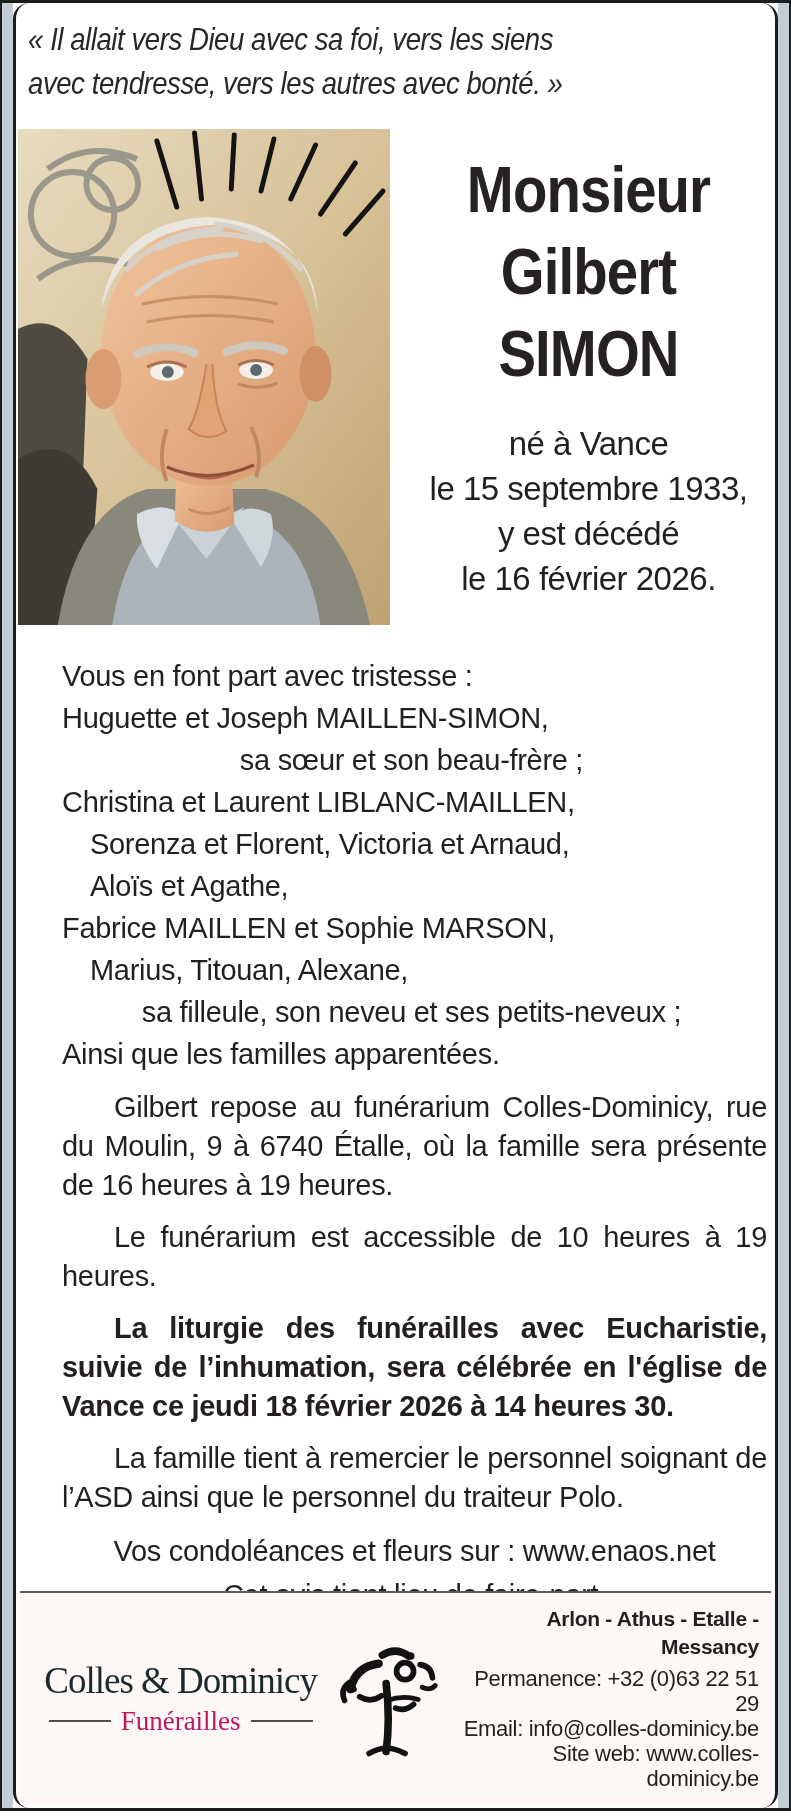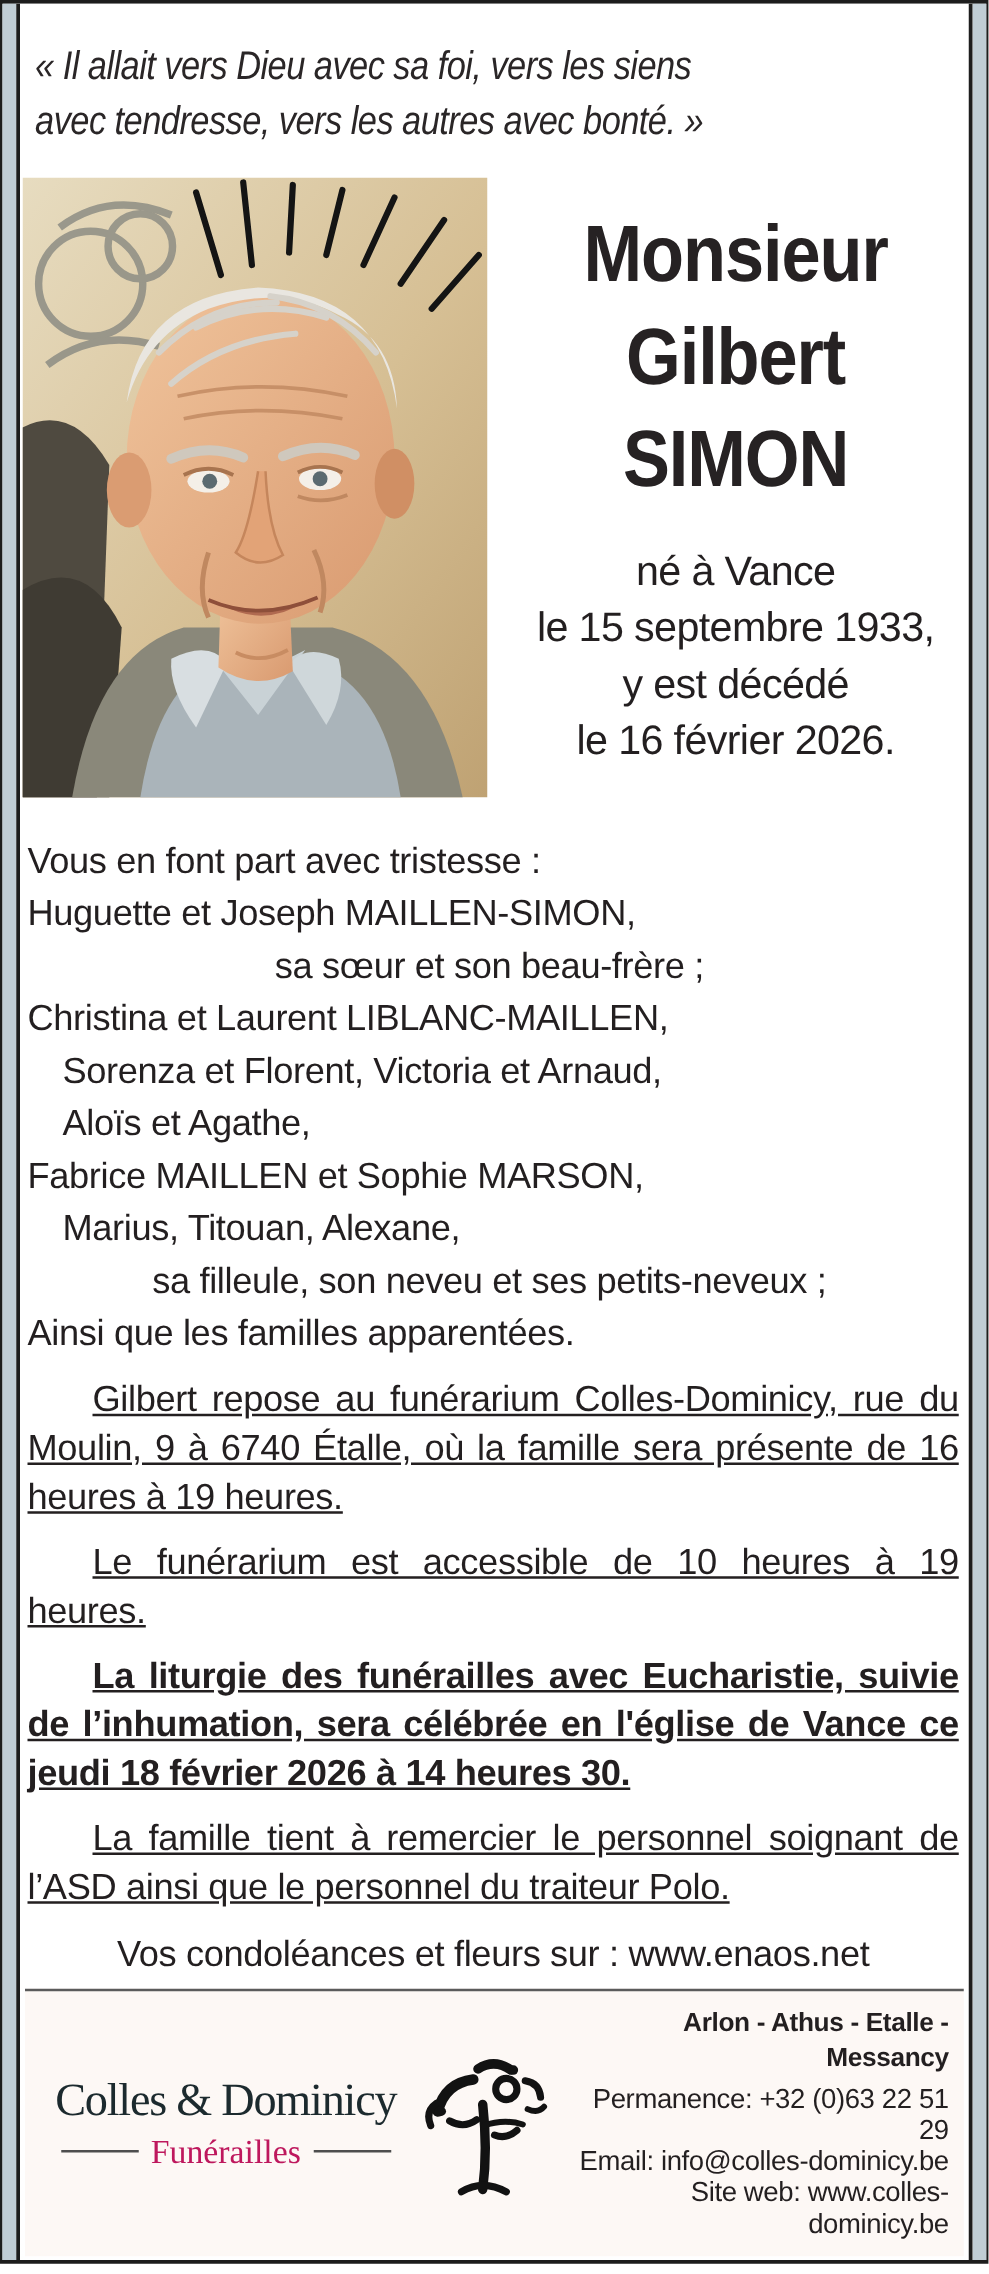--- a/index.html
+++ b/index.html
@@ -6,39 +6,39 @@
   html,body { width:791px; background:#ffffff; }
   body { font-family:"Liberation Sans", sans-serif; color:#231f20; }
 
   .page { position:relative; width:791px; height:1819px; background:#ffffff; overflow:hidden; }
 
   
   .frame { position:absolute; left:0; right:0; top:0; bottom:8px;
            border:2px solid #1d1d1d; border-top-width:3px; border-bottom-width:3px; }
   .frame-blue { height:100%; border-left:11px solid #c0cdd5; border-right:11px solid #c0cdd5; }
   .frame-inner { height:100%; border-left:3px solid #1d1d1d; border-right:3px solid #1d1d1d;
-                 background:#ffffff; position:relative; padding-top:27px; overflow:hidden; }
+                 background:#ffffff; position:relative; padding-top:14px; overflow:hidden;border-radius:16px; }
 
   .quote { padding-left:14px; font-style:italic; font-size:32px; line-height:44px;
            letter-spacing:-0.5px; color:#2a2627; transform:scaleX(0.86); transform-origin:0 0;
            white-space:nowrap; }
 
   .header-row { display:flex; margin-top:24px; }
   .photo-wrap { width:372px; height:496px; margin-left:2px; flex:0 0 auto; }
   .photo-wrap svg { display:block; width:100%; height:100%; }
   .head-col { flex:1 1 auto; text-align:center; padding-top:20px;margin-left:12px; }
   .title { font-weight:bold; font-size:64px; line-height:82px; letter-spacing:-1px;
            color:#262223; transform:scaleX(0.88); transform-origin:50% 0; }
   .dates { margin-top:26px; font-size:33px; line-height:45px; letter-spacing:-0.5px; }
 
-  .bodytext { margin-top:30px; padding:0 8px 0 6px; font-size:29px; letter-spacing:-0.3px; }
+  .bodytext { margin-top:30px; padding:0 8px 0 6px; font-size:29px; letter-spacing:-0.3px;margin-left:40px; }
   .line { line-height:42px; }
   .line.indent { padding-left:28px; }
   .line.right { text-align:center; padding-right:6px; }
-  .para { margin-top:13px; line-height:39px; text-align:justify; text-indent:52px;text-decoration:underline; }
+  .para { margin-top:13px; line-height:39px; text-align:justify; text-indent:52px; }
   .para.bold { font-weight:bold; }
   .centerline { margin-top:13px; line-height:42px; text-align:center; }
   .centerline.tight { margin-top:2px; }
   .ref { text-align:right; padding-right:16px; font-size:27px; line-height:32px; margin-top:4px; }
 
   .footer { position:absolute; left:4px; right:4px; bottom:3px; background:#fdf8f5;
             border-top:2px solid #5b5b5b; padding:12px 6px 14px 14px;
             display:flex; align-items:center; }
   .brand { width:300px; text-align:center; font-family:"Liberation Serif", serif; }
   .brand-name { font-size:37px; line-height:42px; color:#1c2a2e; letter-spacing:-1px; }

